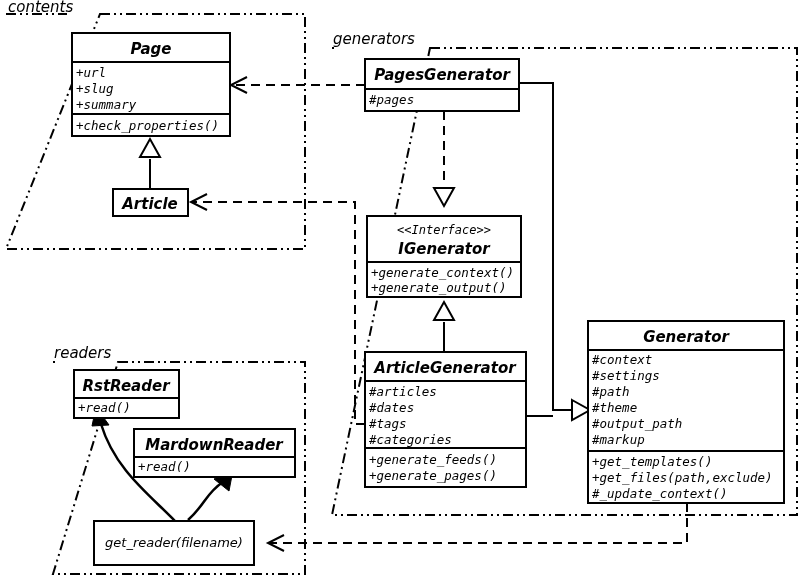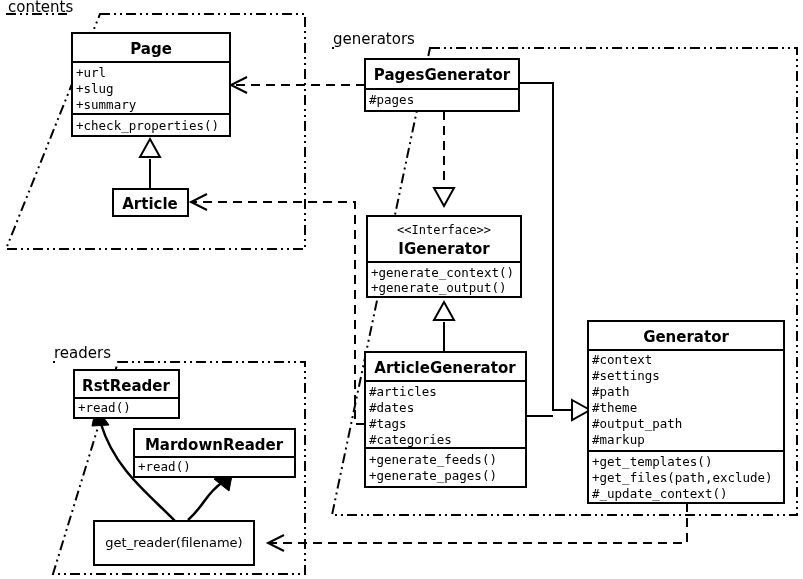--- a/index.html
+++ b/index.html
@@ -1,18 +1,18 @@
 <!DOCTYPE html>
 <html><head>
 <meta charset="utf-8">
 <style>
   html,body{margin:0;padding:0;background:#ffffff;}
   body{width:803px;height:579px;overflow:hidden;
        font-family:"DejaVu Sans",sans-serif;}
-  #diagram{position:relative;width:721px;height:579px;}
+  #diagram{position:relative;width:721px;height:579px;font-style:italic;}
   svg{position:absolute;top:0;left:0;}
   .pkg-label{font-family:"DejaVu Sans",sans-serif;font-size:15px;fill:#000;}
   .cls-title{font-family:"DejaVu Sans",sans-serif;font-size:15px;font-weight:bold;fill:#000;text-anchor:middle;}
   .cls-stereo{font-family:"DejaVu Sans Mono",monospace;font-size:12px;fill:#000;text-anchor:middle;}
   .cls-member{font-family:"DejaVu Sans Mono",monospace;font-size:12.5px;fill:#000;}
   .fn-label{font-family:"DejaVu Sans",sans-serif;font-size:13px;fill:#000;text-anchor:middle;}
   .box{fill:#ffffff;stroke:#000000;stroke-width:2;}
   .sep{stroke:#000000;stroke-width:2;}
   .pkg{fill:none;stroke:#000000;stroke-width:2;stroke-dasharray:10 4 2 4 2 4;}
   .dep{fill:none;stroke:#000000;stroke-width:2;stroke-dasharray:9 6;}

